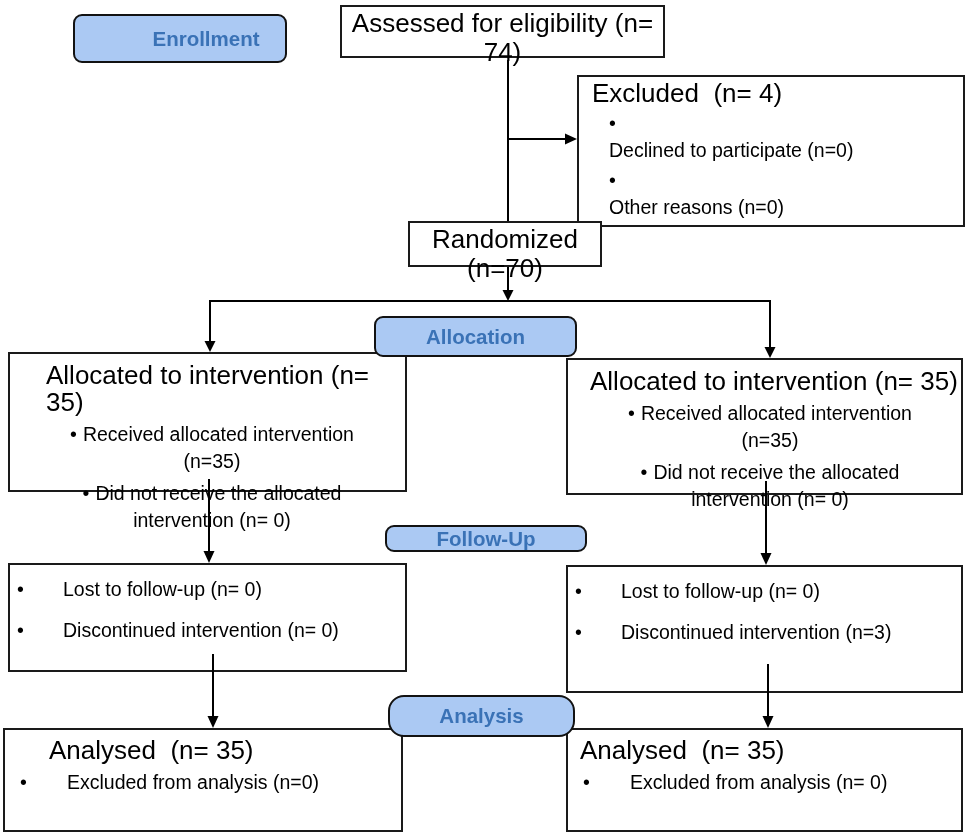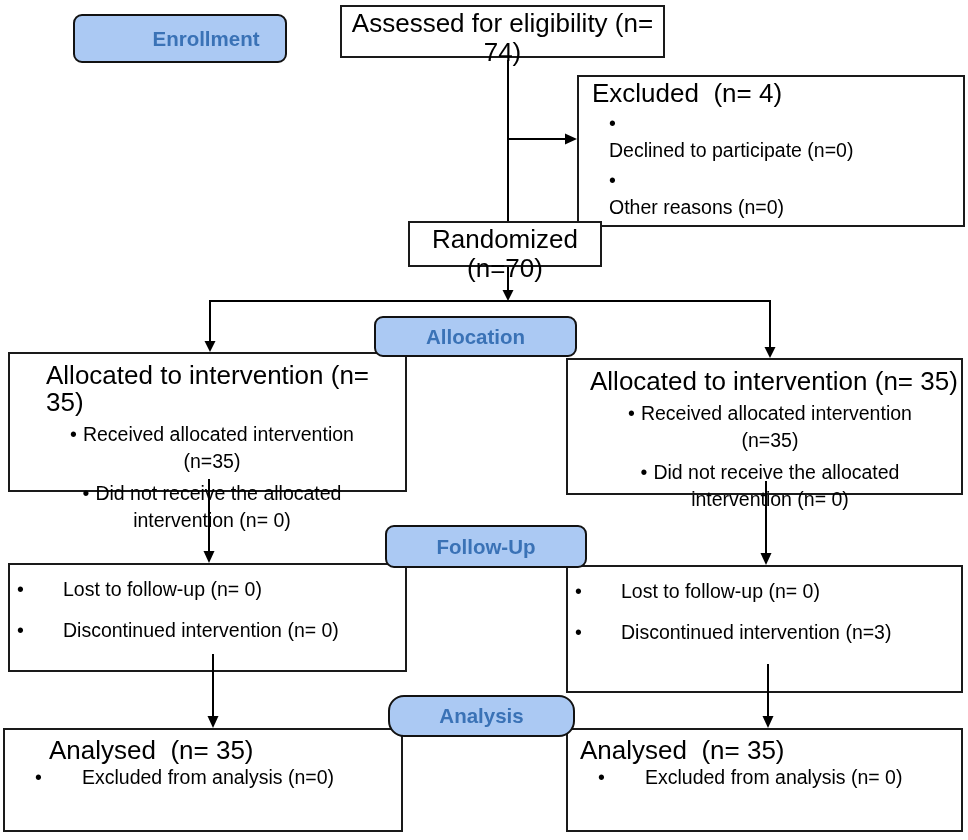--- a/index.html
+++ b/index.html
@@ -31,21 +31,21 @@
   .al-item{padding-left:46px;width:312px;margin-top:5px;text-align:center;}
   .al-item .b{padding-right:6px;}
   
   .fu-body{padding:11px 0 0 7px;}
   .fu-item{margin-bottom:14px;}
   .fu-item .dot{display:inline-block;width:46px;}
   
   .an-body{padding-top:7px;}
   .an-title-l{padding-left:44px;}
   .an-title-r{padding-left:12px;}
-  .an-item{padding-left:30px;}
+  .an-item{padding-left:15px;margin-top:5px;}
   .an-item .dot{display:inline-block;width:47px;}
 </style>
 </head>
 <body>
 
 <div id="stage">
 
   <svg class="connectors" width="968" height="840" viewBox="0 0 968 840">
     <g stroke="#000" stroke-width="2" fill="none">
 
@@ -75,21 +75,21 @@
       <polygon points="762.5,716 773.5,716 768,728"></polygon>
     </g>
   </svg>
 
   <div class="stage-label" style="left:73px;top:14px;width:214px;height:49px;padding-left:52px;">
     <span>Enrollment</span>
   </div>
   <div class="stage-label" style="left:374px;top:316px;width:203px;height:41px;">
     <span>Allocation</span>
   </div>
-  <div class="stage-label" style="left:385px;top:525px;width:202px;height:43px;">
+  <div class="stage-label" style="left:385px;top:525px;width:202px;height:27px;">
     <span>Follow-Up</span>
   </div>
   <div class="stage-label" style="left:388px;top:695px;width:187px;height:42px;border-radius:16px;">
     <span>Analysis</span>
   </div>
 
   <div class="box center" style="left:340px;top:5px;width:325px;height:53px;padding-top:3px;">
     <span class="title">Assessed for eligibility (n= 74)</span>
   </div>
 

